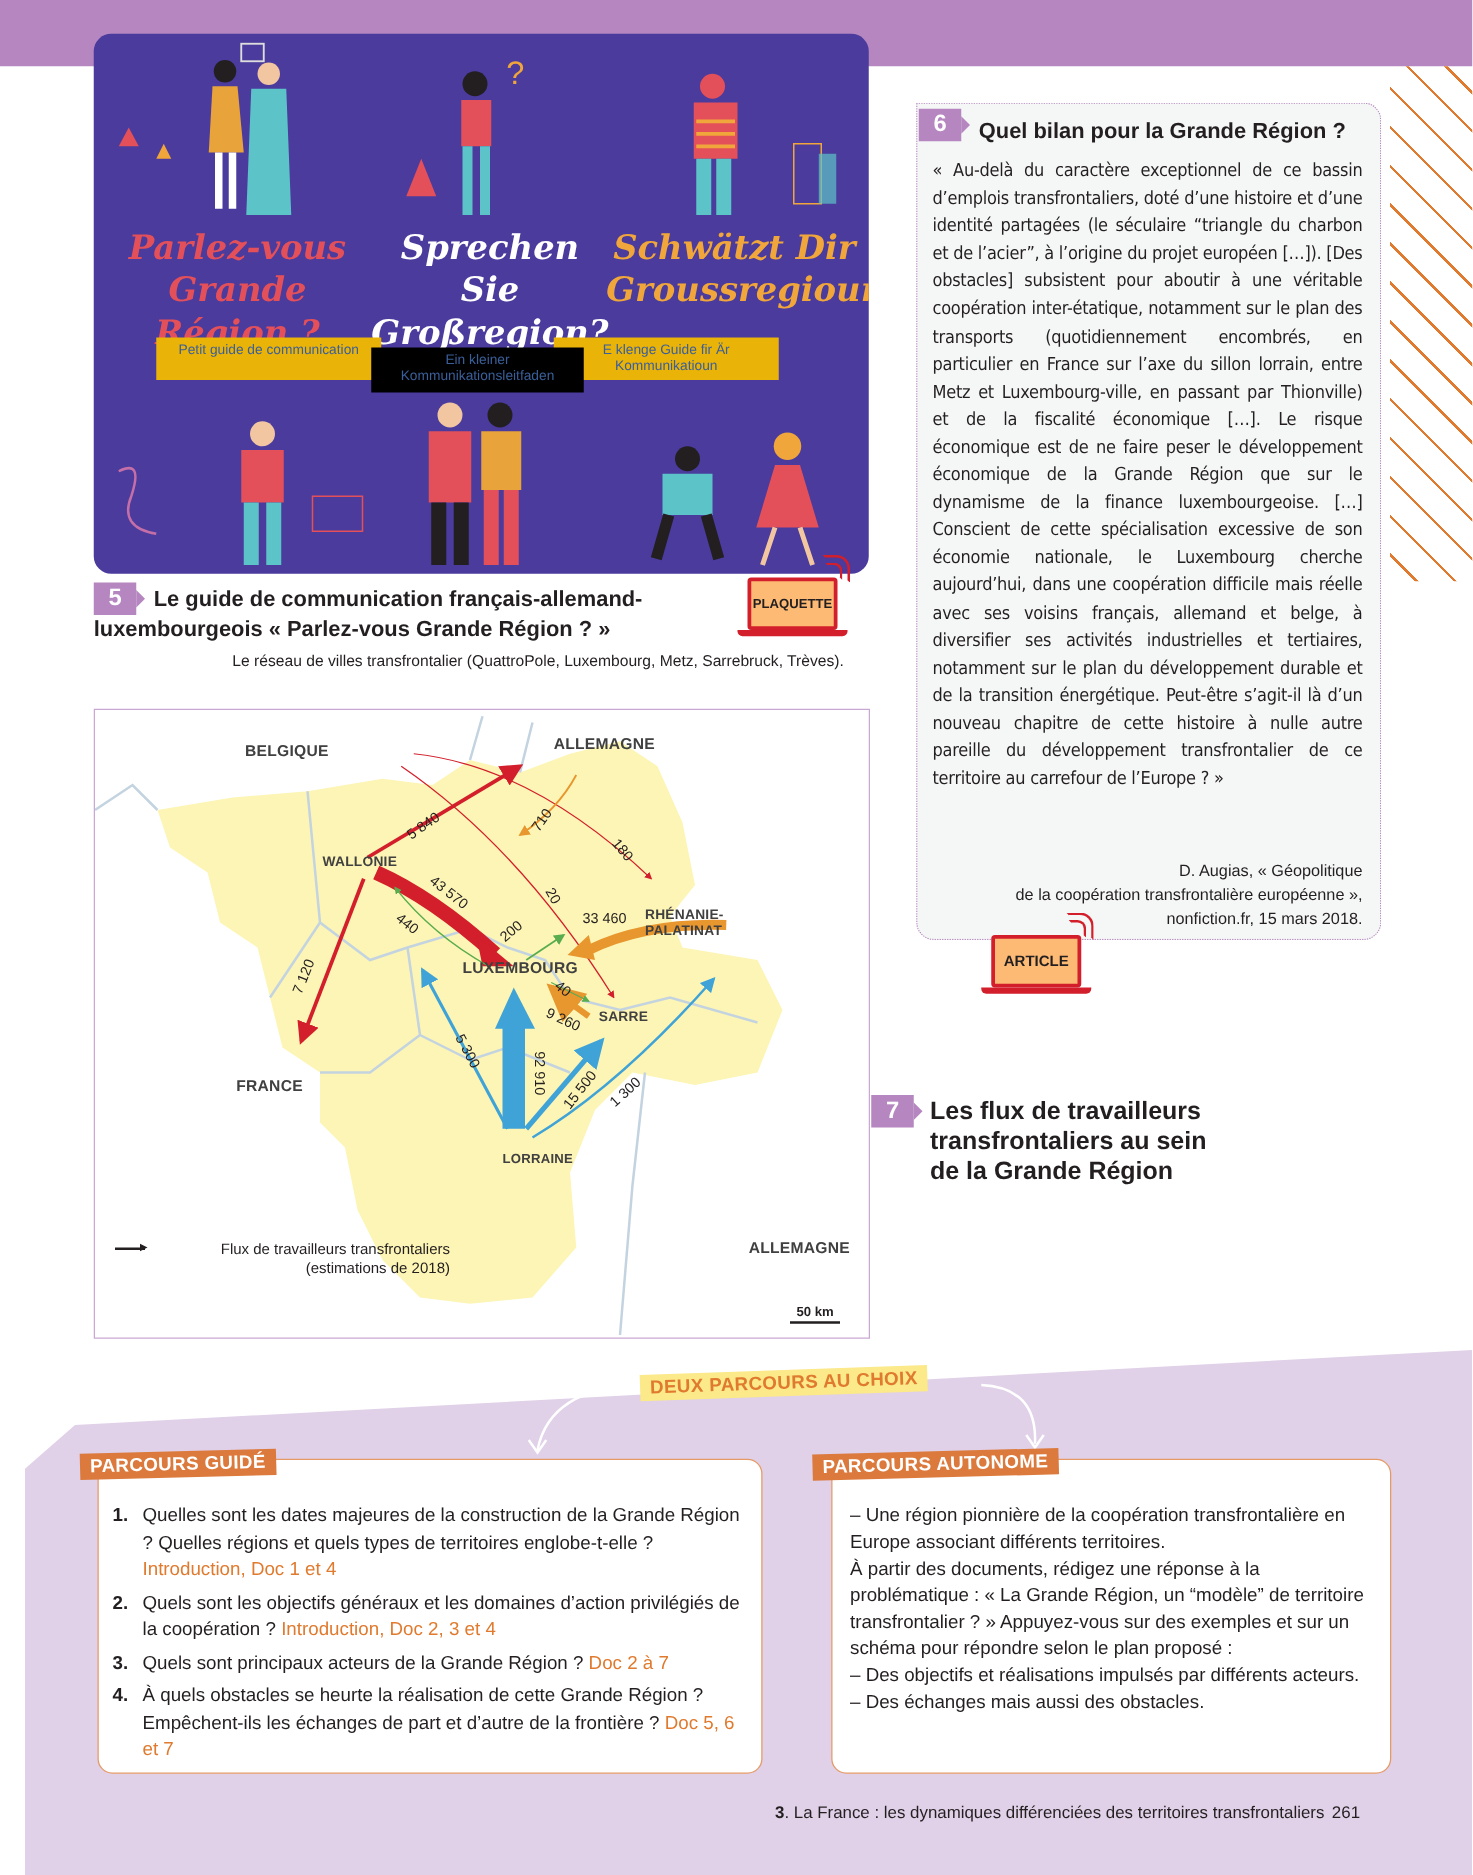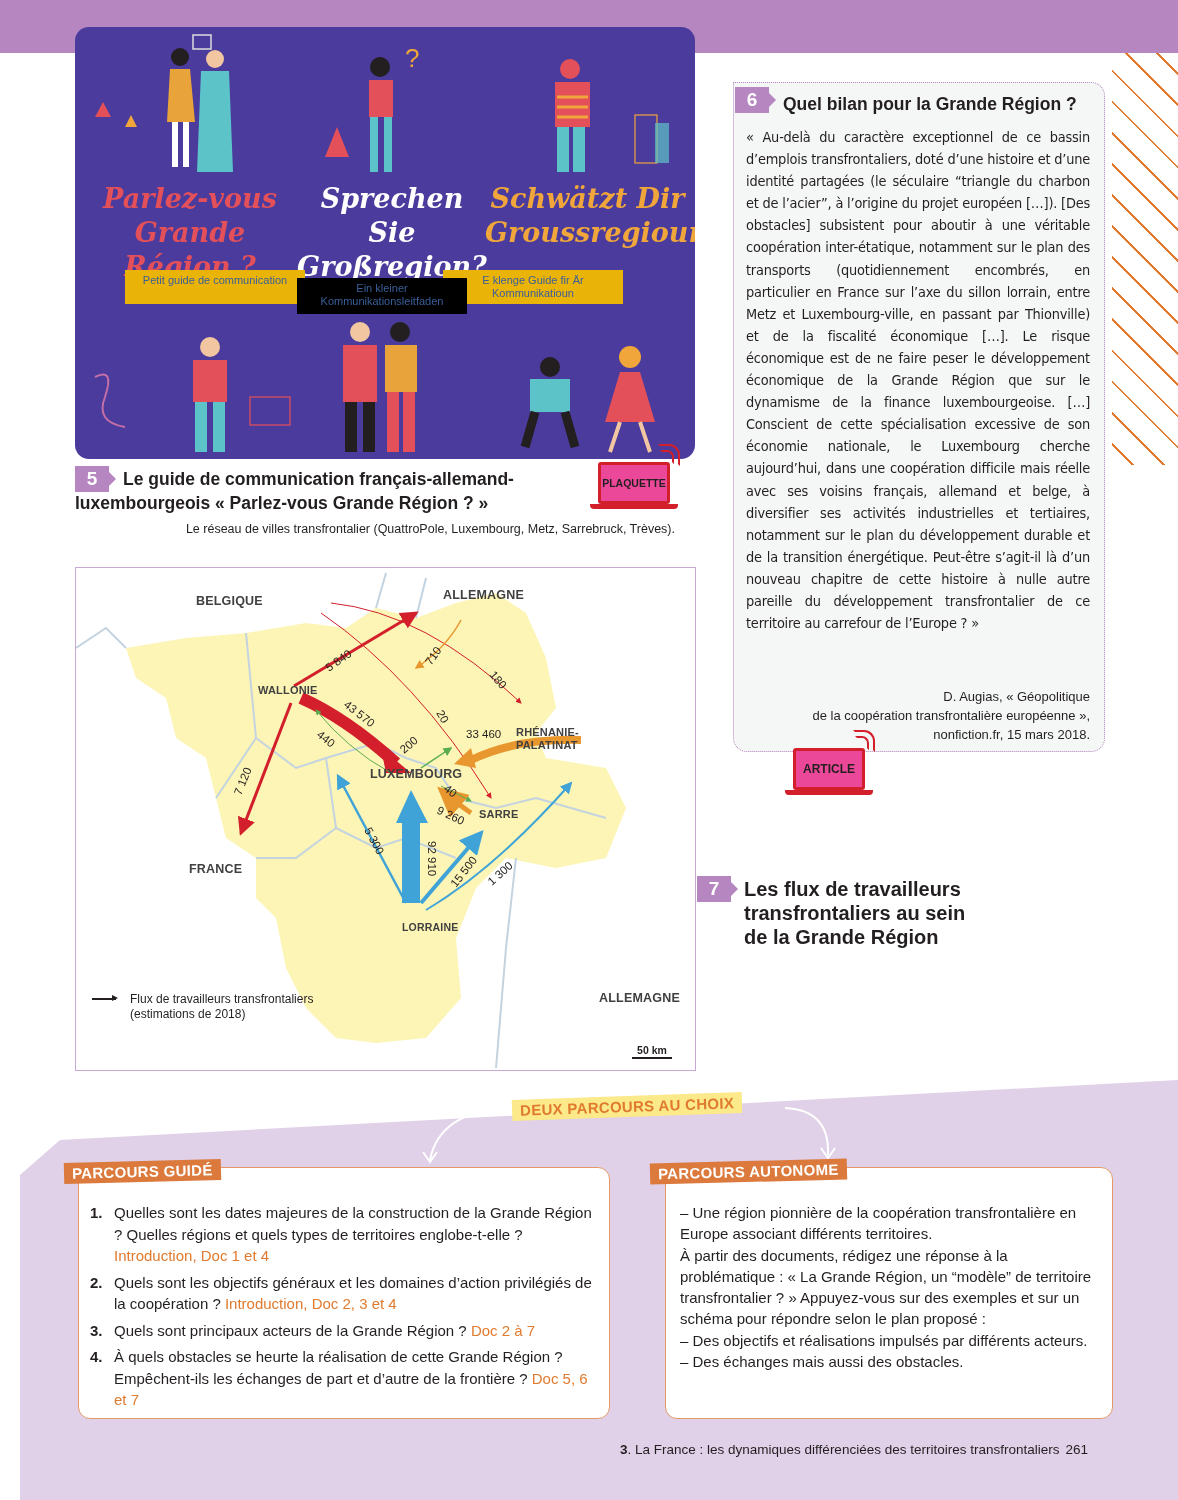--- a/index.html
+++ b/index.html
@@ -22,39 +22,39 @@
   .seg.s2 { left: 172px; top: 8px; width: 170px; height: 36px; background: #000000; }
   .seg.s3 { left: 318px; top: 0; width: 180px; height: 34px; }
 
   
   .doc-num { position: absolute; width: 34px; height: 26px; background: #b586c0; color: #fff; font-weight: bold; font-size: 19px; text-align: center; line-height: 26px; }
   .doc-num::after { content: ""; position: absolute; right: -7px; top: 6px; border-left: 7px solid #b586c0; border-top: 7px solid transparent; border-bottom: 7px solid transparent; }
   .doc5-title { position: absolute; left: 75px; top: 467px; width: 470px; font-size: 17.5px; font-weight: bold; line-height: 24px; text-indent: 48px; }
   .doc5-sub { position: absolute; left: 75px; top: 522px; width: 600px; font-size: 12.5px; text-align: right; }
 
   .laptop { position: absolute; }
-  .laptop .screen { position: absolute; left: 0; top: 0; width: 72px; height: 42px; border: 3px solid #d21f2b; border-radius: 3px; background: #ec4899; font-weight: bold; font-size: 10.5px; text-align: center; line-height: 36px; color: #231f20; }
+  .laptop .screen { position: absolute; left: 0; top: 0; width: 72px; height: 42px; border: 3px solid #d21f2b; border-radius: 3px; background: #fdba74; font-weight: bold; font-size: 10.5px; text-align: center; line-height: 36px; color: #231f20; }
   .laptop .base { position: absolute; left: -8px; top: 42px; width: 88px; height: 5px; background: #d21f2b; border-radius: 0 0 4px 4px; }
   .laptop .wave { position: absolute; border: 2.5px solid #d21f2b; border-color: #d21f2b #d21f2b transparent transparent; border-radius: 0 50% 0 0; }
 
   
   .doc6 { position: absolute; left: 733px; top: 82px; width: 372px; height: 670px; background: #f5f6f6; border: 1.5px dotted #b586c0; border-radius: 0 14px 14px 14px; }
   .doc6-title { position: absolute; left: 783px; top: 94px; font-size: 17.5px; font-weight: bold; }
   .doc6-text { position: absolute; left: 746px; top: 126px; width: 344px; font-size: 14.4px; line-height: 22.1px; text-align: justify; font-family: "DejaVu Sans Condensed", "Liberation Sans Narrow", "Liberation Sans", sans-serif; letter-spacing: -0.2px; }
   .doc6-source { position: absolute; left: 746px; top: 687px; width: 344px; font-size: 13px; line-height: 19px; text-align: right; }
 
   
   .map { position: absolute; left: 75px; top: 567px; width: 621px; height: 504px; border: 1.5px solid #c9a9d3; background: #fff; overflow: hidden; }
   .map svg { position: absolute; left: 0; top: 0; }
   .map-label { position: absolute; font-size: 12.5px; font-weight: bold; letter-spacing: 0.2px; color: #404040; white-space: nowrap; }
   .map-label.small { font-size: 11px; }
   .map-legend { position: absolute; left: 16px; top: 424px; font-size: 12px; line-height: 15px; }
   .map-legend .arrow { position: absolute; left: 0; top: 6px; width: 24px; height: 1.5px; background: #231f20; }
   .map-legend .arrow::after { content: ""; position: absolute; right: -2px; top: -3px; border-left: 6px solid #231f20; border-top: 3.5px solid transparent; border-bottom: 3.5px solid transparent; }
-  .map-legend .txt { margin-left: 38px; }
+  .map-legend .txt { margin-left: 38px; text-align: right; }
   .map-source { position: absolute; left: 10px; top: 504px; font-size: 8.5px; margin-top: 32px; }
   .map-scale { position: absolute; left: 556px; top: 476px; font-size: 10.5px; font-weight: bold; width: 40px; text-align: center; border-bottom: 2px solid #231f20; padding-bottom: 1px; }
 
   .doc7-title { position: absolute; left: 744px; top: 877px; width: 230px; font-size: 20px; font-weight: bold; line-height: 24px; }
 
   
   .bottom-band { position: absolute; left: 0; top: 1080px; width: 1178px; height: 420px; background: #e0d0e8;
     clip-path: polygon(1178px 0, 1178px 420px, 20px 420px, 20px 95px, 60px 60px, 1178px 0); border-top-left-radius: 30px; }
   .choice-tag { position: absolute; left: 512px; top: 1096px; padding: 2px 8px; background: #fbe98a; color: #e07a2e; font-weight: bold; font-size: 15px; transform: rotate(-2deg); letter-spacing: 0.3px; }
   .curve { position: absolute; }

